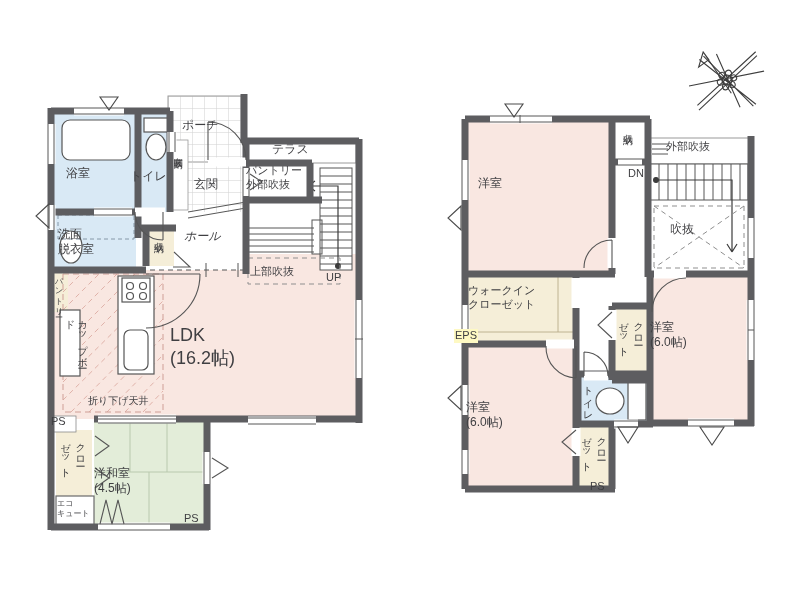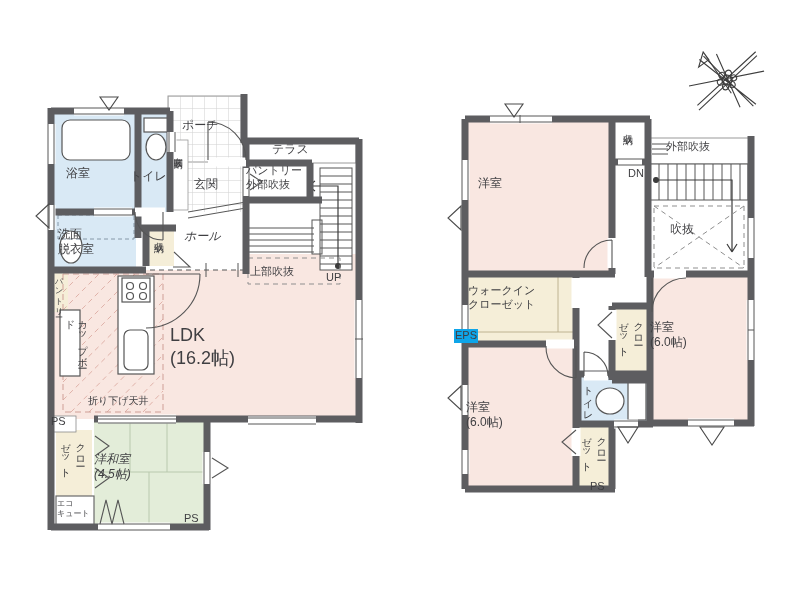--- a/index.html
+++ b/index.html
@@ -248,42 +248,42 @@
       <div>(16.2帖)</div>
 </div>
 <div class="lbl v f8" style="left:53px;top:272px;height:44px;">パントリー</div>
 <div class="lbl v f10" style="left:63px;top:313px;height:62px;">カップボード</div>
 <div class="lbl f10 nw" style="left:88px;top:395px;width:84px;">折り下げ天井</div>
 <div class="lbl f11 nw" style="left:51px;top:415px;width:26px;">PS</div>
 <div class="vcols f10" style="left:58px;top:436px;">
   <span>クロー</span>
       <span>ゼット</span>
 </div>
-<div class="lbl f13" style="left:94px;top:452px;width:126px;font-style:italic;">
+<div class="lbl f13" style="left:94px;top:466px;width:126px;">
   <div>洋和室</div>
       <div>(4.5帖)</div>
 </div>
 <div class="lbl f8" style="left:57px;top:499px;width:36px;">
   <div>エコ</div>
       <div>キュート</div>
 </div>
 <div class="lbl f11 nw" style="left:184px;top:512px;width:26px;">PS</div>
 
 <div class="lbl f13" style="left:478px;top:176px;width:124px;">
   <div>洋室</div>
 </div>
 <div class="lbl v f10" style="left:621px;top:126px;height:34px;">収納</div>
 <div class="lbl f11 nw" style="left:666px;top:140px;width:76px;">外部吹抜</div>
 <div class="lbl f11 nw" style="left:628px;top:167px;width:26px;">DN</div>
 <div class="lbl f13 nw" style="left:670px;top:222px;width:58px;">吹抜</div>
 <div class="lbl f11" style="left:468px;top:284px;width:104px;">
   <div>ウォークイン</div>
       <div>クローゼット</div>
 </div>
-<div class="lbl f11 nw" style="left:454px;top:329px;background:#0ea5e9;padding:0 1px;">EPS</div>
+<div class="lbl f11 nw" style="left:454px;top:329px;background:#fef9c3;padding:0 1px;">EPS</div>
 <div class="vcols f10" style="left:616px;top:315px;">
   <span>クロー</span>
       <span>ゼット</span>
 </div>
 <div class="lbl f13" style="left:650px;top:320px;width:98px;">
   <div>洋室</div>
       <div>(6.0帖)</div>
 </div>
 <div class="lbl v f10" style="left:581px;top:379px;height:44px;">トイレ</div>
 <div class="lbl f13" style="left:466px;top:400px;width:110px;">

